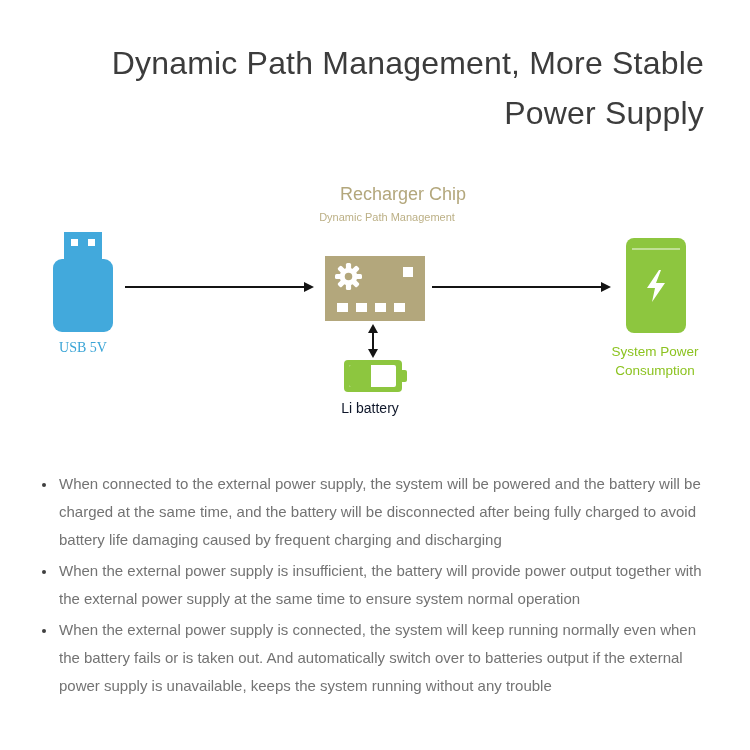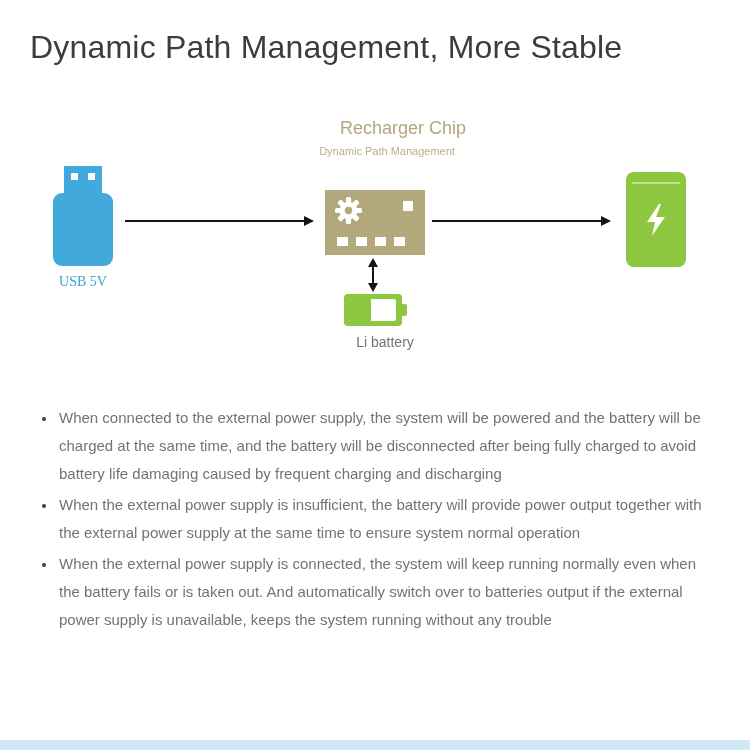--- a/index.html
+++ b/index.html
@@ -6,22 +6,22 @@
   body {
     width: 750px; height: 750px;
     background: #ffffff;
     font-family: "Liberation Sans", sans-serif;
     overflow: hidden;
   }
   .page { position: relative; width: 750px; height: 750px; background: #fff; }
 
   
   .title {
-    margin: 0; padding: 22px 30px 0;
-    text-align: left;
+    margin: 16px; padding: 22px 30px 0;
+    text-align: right;
     font-size: 32px; line-height: 50px;
     font-weight: 400; color: #3c3c3c;
     letter-spacing: 0.2px;
   }
 
   
   .diagram { position: relative; width: 750px; height: 260px; margin-top: 38px; }
 
   .chip-title {
     position: absolute; top: 8px; left: 4px; width: 100%;
@@ -87,22 +87,22 @@
   .batt-inner {
     position: absolute; left: 5px; top: 5px; right: 6px; bottom: 5px;
     background: #ffffff; border-radius: 2px; overflow: hidden;
   }
   .batt-fill { position: absolute; left: 0; top: 0; bottom: 0; width: 46%; background: #8dc63f; }
   .batt-nub {
     position: absolute; right: -5px; top: 10px; width: 5px; height: 12px;
     background: #8dc63f; border-radius: 0 2px 2px 0;
   }
   .batt-label {
-    position: absolute; left: 325px; top: 224px; width: 120px;
-    text-align: center; font-size: 14px; color: #737373;
+    position: absolute; left: 310px; top: 224px; width: 120px;
+    text-align: center; font-size: 14px; color: #0f172a;
   }
 
   
   .powerbank {
     position: absolute; left: 626px; top: 62px; width: 60px; height: 95px;
     background: #8dc63f; border-radius: 8px;
   }
   .powerbank::before {
     content: ""; position: absolute; left: 6px; right: 6px; top: 10px; height: 2px;
     background: rgba(255,255,255,0.45);
@@ -126,21 +126,21 @@
   .bottom-strip {
     position: absolute; left: 0; right: 0; bottom: 0; height: 10px;
     background: #cfe9f6;
   }
 </style>
 </head>
 <body>
 
 <div class="page">
 
-  <h1 class="title"><span>Dynamic Path Management, More Stable</span><br></h1>
+  <h1 class="title"><span>Dynamic Path Management, More Stable</span><br><span>Power Supply</span></h1>
 
   <div class="diagram">
 
     <div class="chip-title">Recharger Chip</div>
     <div class="chip-subtitle">Dynamic Path Management</div>
 
     <div class="usb">
       <div class="usb-connector">
         <span class="usb-hole h1"></span>
         <span class="usb-hole h2"></span>
@@ -185,20 +185,21 @@
       </div>
       <div class="batt-nub"></div>
     </div>
     <div class="batt-label">Li battery</div>
 
     <div class="powerbank">
       <svg width="26" height="36" viewBox="0 0 26 36">
         <polygon points="16,2 4,20 12,20 9,34 22,15 13,15 18,2" fill="#ffffff"></polygon>
       </svg>
     </div>
+    <div class="system-label"><span>System Power</span><br><span>Consumption</span></div>
 
   </div>
 
   <ul class="bullets">
     <li>When connected to the external power supply, the system will be powered and the battery will be charged at the same time, and the battery will be disconnected after being fully charged to avoid battery life damaging caused by frequent charging and discharging</li>
     <li>When the external power supply is insufficient, the battery will provide power output together with the external power supply at the same time to ensure system normal operation</li>
     <li>When the external power supply is connected, the system will keep running normally even when the battery fails or is taken out. And automatically switch over to batteries output if the external power supply is unavailable, keeps the system running without any trouble</li>
   </ul>
 
   <div class="bottom-strip"></div>

